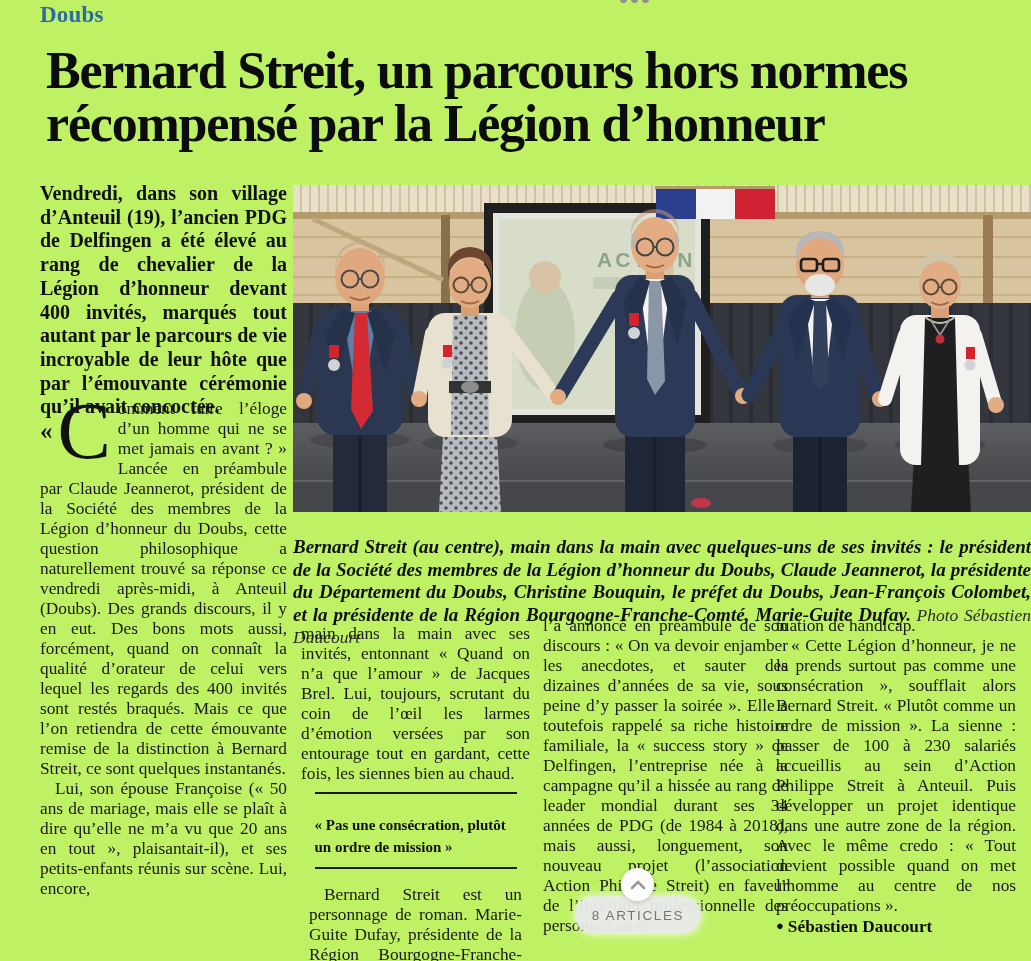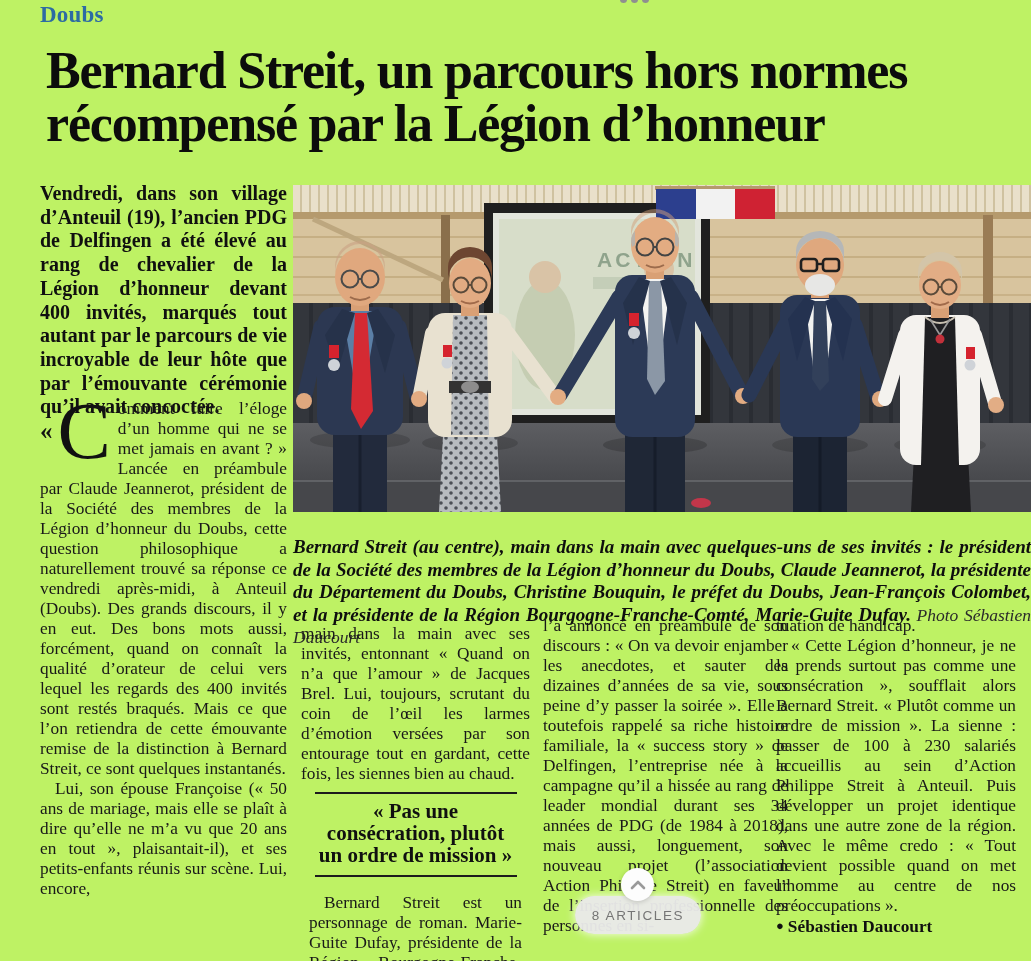--- a/index.html
+++ b/index.html
@@ -33,22 +33,22 @@
   .col2{left:293px;top:616px;width:245px;height:345px;}
   .col3{left:543px;top:616px;width:245px;height:345px;}
   .col4{left:776px;top:616px;width:240px;height:345px;}
   .indent{text-indent:15px;}
 
   .dc{float:left;height:60px;display:flex;align-items:center;margin:2px 7px 0 0;}
   .dc .q{font-size:25px;font-weight:bold;margin-right:5px;color:#111;}
   .dc .c{font-size:80px;line-height:56px;font-family:"Liberation Serif",serif;color:#111;}
 
   .crosshead{width:202px;margin:8px auto 6px auto;border-top:2px solid #1c1c1c;
-             border-bottom:2px solid #1c1c1c;padding:6px 0 9px 0;text-align:center;
-             font-weight:bold;font-size:21px;line-height:22px;text-indent:0;color:#101010;}
+             border-bottom:2px solid #1c1c1c;padding:20px 0 9px 0;text-align:left;
+             font-weight:bold;font-size:15px;line-height:22px;text-indent:0;color:#101010;}
 
   .byline{margin-top:6px;font-weight:bold;text-indent:0;color:#101010;}
   .byline .bullet{font-size:13px;vertical-align:2px;margin-right:4px;}
 
   
   .chev-circle{position:absolute;left:621px;top:868px;width:33px;height:33px;border-radius:50%;
                background:#fdfdfd;box-shadow:0 1px 5px rgba(0,0,0,0.18);
                display:flex;align-items:center;justify-content:center;z-index:6;}
   .pill{position:absolute;left:575px;top:896px;width:126px;height:38px;border-radius:19px;
         background:rgba(233,233,233,0.96);display:flex;align-items:center;justify-content:center;

